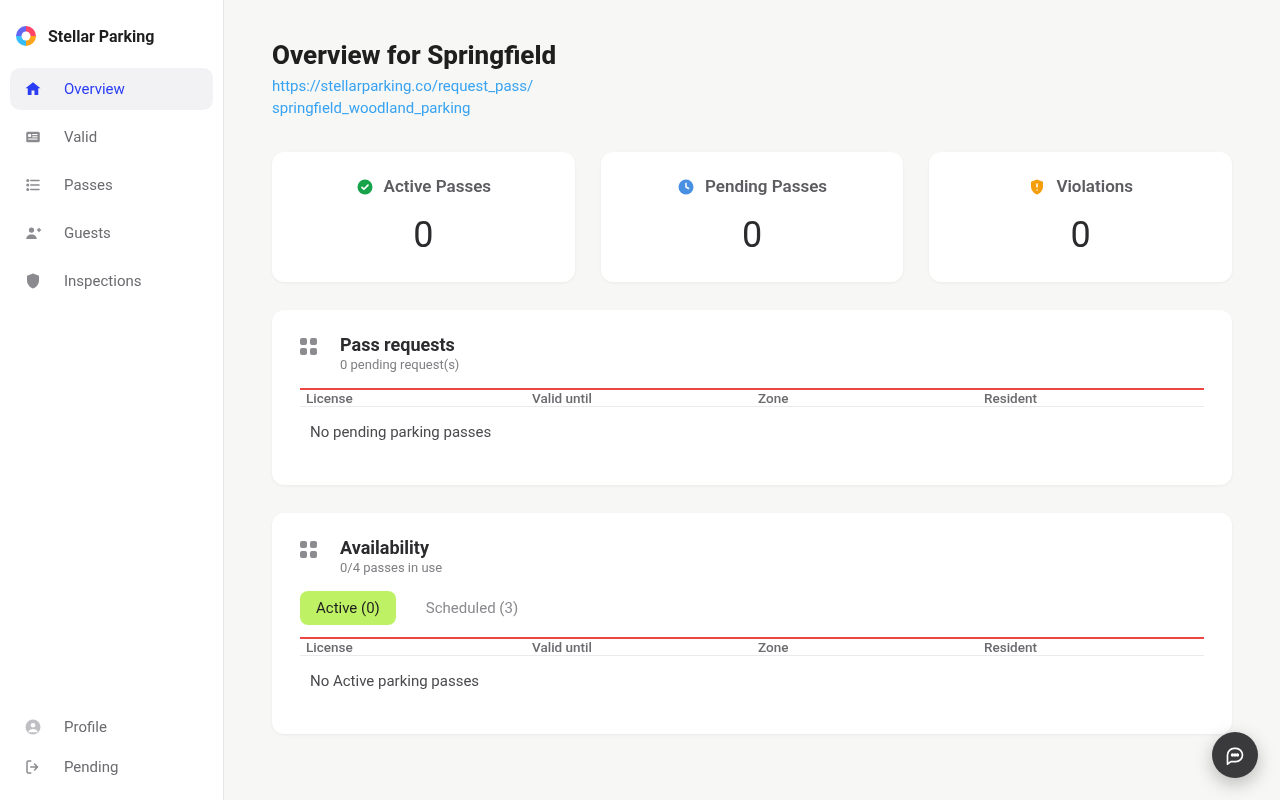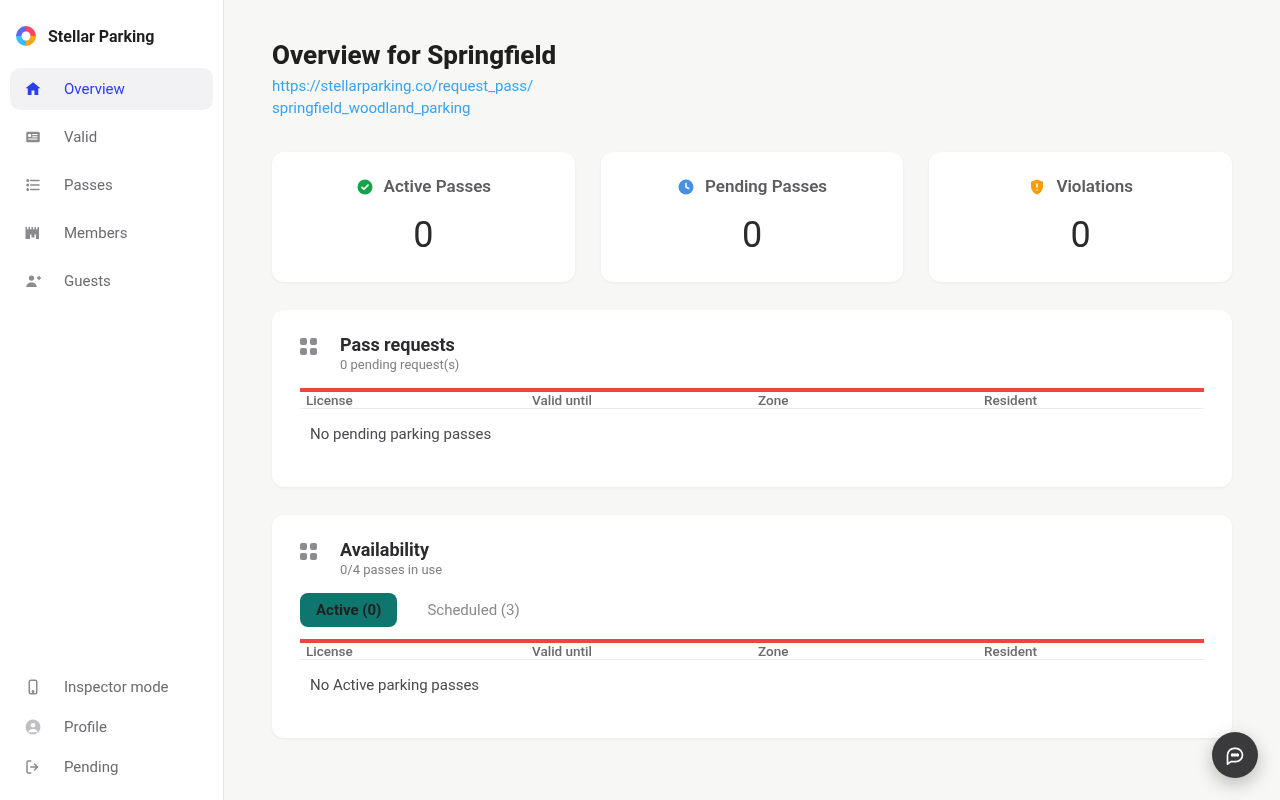--- a/index.html
+++ b/index.html
@@ -178,36 +178,36 @@
     margin: 10px 0 12px 0;
   }
   .tab {
     padding: 8px 16px;
     border-radius: 8px;
     font-size: 15px;
     color: #8a8a8f;
     cursor: pointer;
   }
   .tab.active {
-    background: #0f766e;
+    background: #bef264;
     color: #1f1f1f;
-    font-weight: 700;
+    font-weight: 400;
   }
 
   
   .tbl {
     width: 100%;
     border-collapse: collapse;
   }
   .tbl thead th {
     text-align: left;
     font-size: 13.5px;
     font-weight: 500;
     color: #6a6a6f;
-    border-top: 4px solid #ef4444;
+    border-top: 2px solid #ef4444;
     border-bottom: 1px solid #eaeaea;
     padding: 0 6px;
   }
   .tbl tbody td {
     padding: 16px 10px;
     color: #4a4a4e;
     font-size: 15px;
   }
 
   
@@ -274,47 +274,38 @@
             <path d="M9 12h11"></path>
             <circle cx="5" cy="18" r="1" fill="currentColor"></circle>
             <path d="M9 18h11"></path>
           </svg>
       </span>
       <span>Passes</span>
     </div>
     <div class="nav-item">
       <span class="nav-icon">
         <svg viewBox="0 0 24 24" width="18" height="18" fill="currentColor">
-            <path d="M4 4v3h2V4h2v3h2V4h2v3h2V4h2v3h2V4h2v16H2V4h2zm4 10v6h8v-6H8z M10 14h4v4h-4z"></path>
-          </svg>
-      </span>
-      <span>Members</span>
-    </div>
-    <div class="nav-item">
-      <span class="nav-icon">
-        <svg viewBox="0 0 24 24" width="18" height="18" fill="currentColor">
             <circle cx="10" cy="8" r="3.5"></circle>
             <path d="M3 20c0-3.5 3-6 7-6s7 2.5 7 6H3z"></path>
             <path d="M18 8h4M20 6v4" stroke="currentColor" stroke-width="2" stroke-linecap="round"></path>
           </svg>
       </span>
       <span>Guests</span>
     </div>
+    <div class="nav-item">
+      <span class="nav-icon">
+        <svg viewBox="0 0 24 24" width="18" height="18" fill="currentColor">
+            <path d="M12 2 4 5v6c0 5 3.4 9.5 8 11 4.6-1.5 8-6 8-11V5l-8-3z"></path>
+          </svg>
+      </span>
+      <span>Inspections</span>
+    </div>
   </nav>
 
   <div class="sidebar-bottom">
-    <div class="nav-item">
-      <span class="nav-icon">
-        <svg viewBox="0 0 24 24" width="18" height="18" fill="none" stroke="currentColor" stroke-width="2">
-            <rect x="7" y="3" width="10" height="18" rx="2"></rect>
-            <circle cx="12" cy="18" r="1" fill="currentColor"></circle>
-          </svg>
-      </span>
-      <span>Inspector mode</span>
-    </div>
     <div class="nav-item">
       <span class="nav-icon">
         <svg viewBox="0 0 24 24" width="18" height="18" fill="currentColor">
             <circle cx="12" cy="12" r="10" fill="#bfbfc4"></circle>
             <circle cx="12" cy="9.5" r="3" fill="#fff"></circle>
             <path d="M5.5 19a7 7 0 0 1 13 0" fill="#fff"></path>
           </svg>
       </span>
       <span>Profile</span>
     </div>

